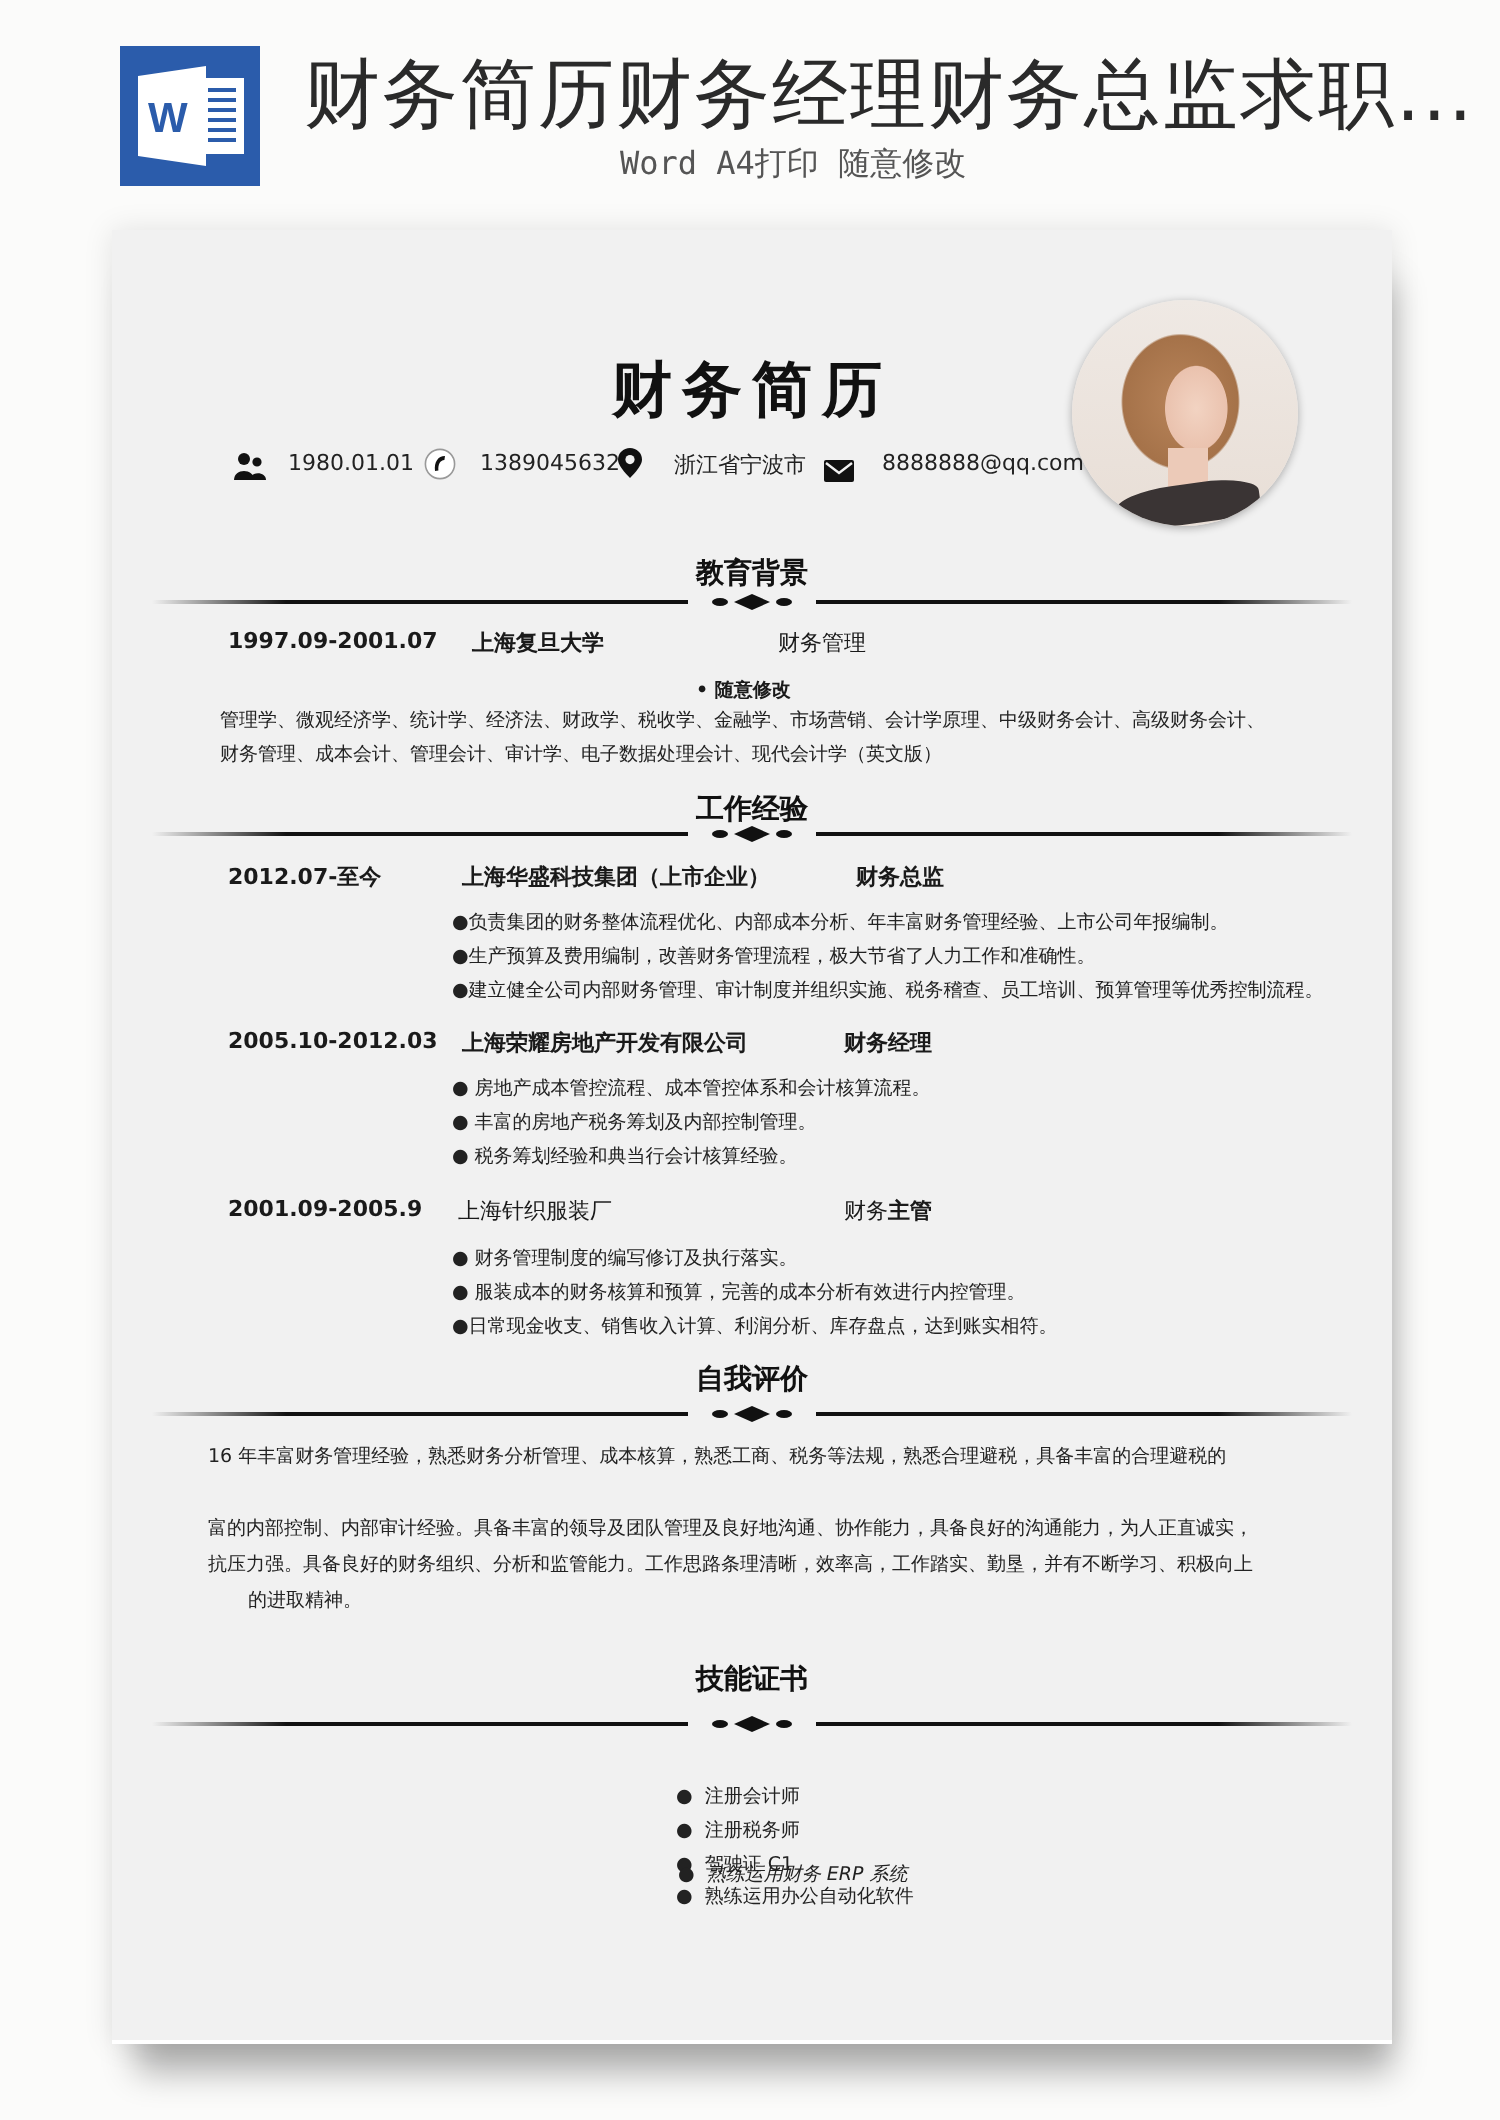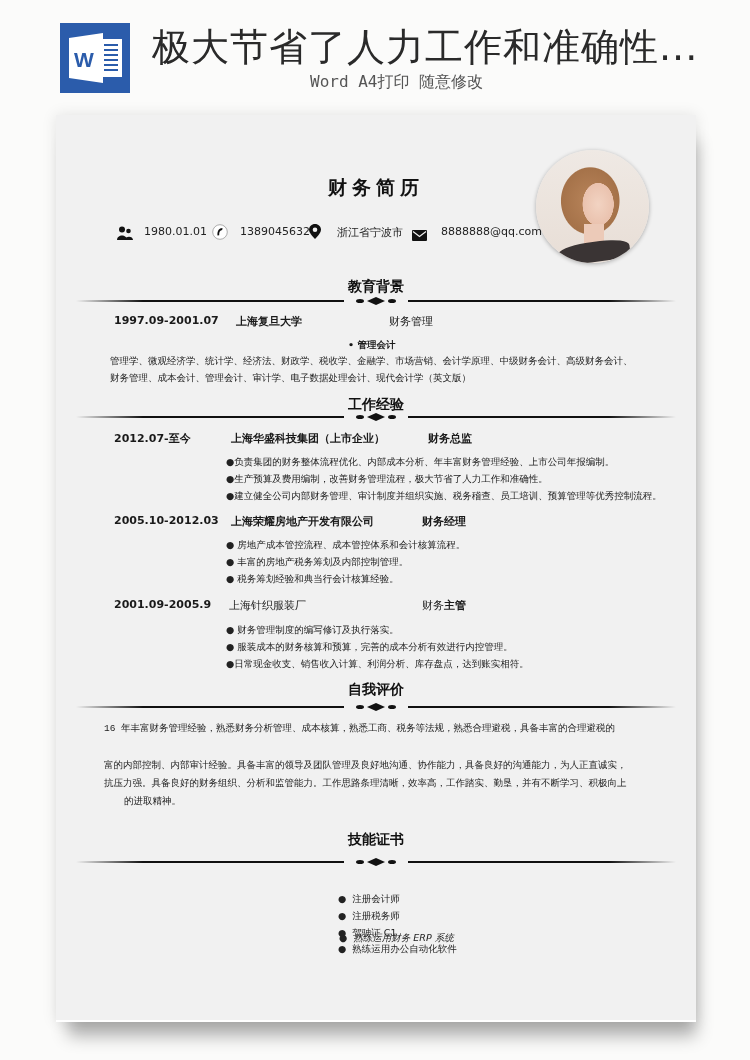--- a/index.html
+++ b/index.html
@@ -41,21 +41,21 @@
   
   .page {
     position: absolute; left: 56px; top: 115px; width: 640px; height: 907px;
     background: #f1f1f1;
     box-shadow: 0 0 14px rgba(0,0,0,0.10), 6px 20px 16px -6px rgba(0,0,0,0.30);
     border-bottom: 2px solid #fff;
   }
   .abs { position: absolute; white-space: nowrap; }
   .main-title {
     left: 0; width: 640px; text-align: center; top: 60px;
-    font-size: 19px; font-weight: bold; letter-spacing: 5px; color: #111;
+    font-size: 30px; font-weight: bold; letter-spacing: 5px; color: #111;
   }
   .contact { top: 110px; font-size: 11px; color: #222; }
   .ic { position: absolute; }
   .photo {
     left: 480px; top: 35px; width: 113px; height: 113px; border-radius: 50%;
     background:
       radial-gradient(ellipse 22px 30px at 55% 48%, #f2d3c2 0%, #eac2ae 70%, transparent 72%),
       radial-gradient(ellipse 48px 55px at 48% 45%, #b8845a 0%, #a57249 60%, transparent 62%),
       linear-gradient(180deg, #efe9e4 0%, #e8ded6 100%);
     box-shadow: 0 1px 4px rgba(0,0,0,0.3);
@@ -91,21 +91,21 @@
         <i style="top:10px"></i>
         <i style="top:15px"></i>
         <i style="top:20px"></i>
         <i style="top:25px"></i>
         <i style="top:30px"></i>
     </div>
     <div class="doc-left">
       <span>W</span>
     </div>
   </div>
-  <div class="banner-title">极大节省了人力工作和准确性...</div>
+  <div class="banner-title">财务简历财务经理财务总监求职...</div>
   <div class="banner-sub">Word A4打印 随意修改</div>
 </div>
 
 <div class="page">
 
   <div class="abs main-title">财务简历</div>
 
   <div class="ic" style="left:61px; top:110px; width:16px; height:14px;">
     <svg width="16" height="14" viewBox="0 0 16 14">
         <circle cx="5" cy="3.5" r="3" fill="#111"></circle>
@@ -151,21 +151,21 @@
       <div class="line-r"></div>
     <div class="orn">
         <span class="dot" style="left:10px"></span>
         <span class="dia"></span>
         <span class="dot" style="left:42px"></span>
       </div>
   </div>
   <div class="abs t11 bold" style="left:58px; top:199px;">1997.09-2001.07</div>
   <div class="abs t11 bold" style="left:180px; top:199px;">上海复旦大学</div>
   <div class="abs t11" style="left:333px; top:199px;">财务管理</div>
-  <div class="abs bold" style="left:292px; top:224px; font-size:9.5px;">• 管理会计</div>
+  <div class="abs bold" style="left:292px; top:224px; font-size:9.5px;">• 随意修改</div>
   <div class="abs para" style="left:54px; top:254px;">财务管理、成本会计、管理会计、审计学、电子数据处理会计、现代会计学（英文版）</div>
   <div class="abs para" style="left:54px; top:237px;">管理学、微观经济学、统计学、经济法、财政学、税收学、金融学、市场营销、会计学原理、中级财务会计、高级财务会计、</div>
 
   <div class="abs sec-title" style="top:281px;">工作经验</div>
   <div class="abs divider" style="top:297px;">
     <div class="line-l"></div>
       <div class="line-r"></div>
     <div class="orn">
         <span class="dot" style="left:10px"></span>
         <span class="dia"></span>
@@ -197,21 +197,21 @@
   <div class="abs sec-title" style="top:566px;">自我评价</div>
   <div class="abs divider" style="top:587px;">
     <div class="line-l"></div>
       <div class="line-r"></div>
     <div class="orn">
         <span class="dot" style="left:10px"></span>
         <span class="dia"></span>
         <span class="dot" style="left:42px"></span>
       </div>
   </div>
-  <div class="abs para" style="left:48px; top:605px;font-family:Liberation Mono, monospace;">16 年丰富财务管理经验，熟悉财务分析管理、成本核算，熟悉工商、税务等法规，熟悉合理避税，具备丰富的合理避税的</div>
+  <div class="abs para" style="left:48px; top:605px;">16 年丰富财务管理经验，熟悉财务分析管理、成本核算，熟悉工商、税务等法规，熟悉合理避税，具备丰富的合理避税的</div>
   <div class="abs para" style="left:48px; top:659px;">抗压力强。具备良好的财务组织、分析和监管能力。工作思路条理清晰，效率高，工作踏实、勤垦，并有不断学习、积极向上</div>
   <div class="abs para" style="left:48px; top:641px;">富的内部控制、内部审计经验。具备丰富的领导及团队管理及良好地沟通、协作能力，具备良好的沟通能力，为人正直诚实，</div>
   <div class="abs para" style="left:48px; top:677px;margin-left:20px;">的进取精神。</div>
 
   <div class="abs sec-title" style="top:716px;">技能证书</div>
   <div class="abs divider" style="top:742px;">
     <div class="line-l"></div>
       <div class="line-r"></div>
     <div class="orn">
         <span class="dot" style="left:10px"></span>

